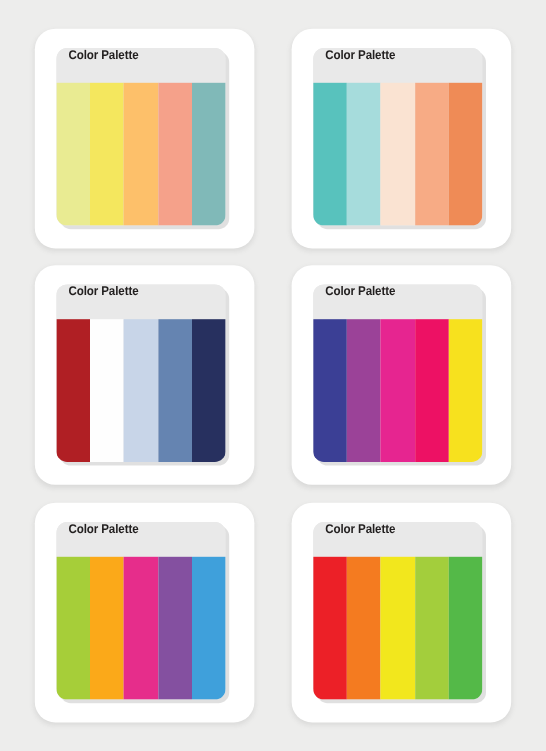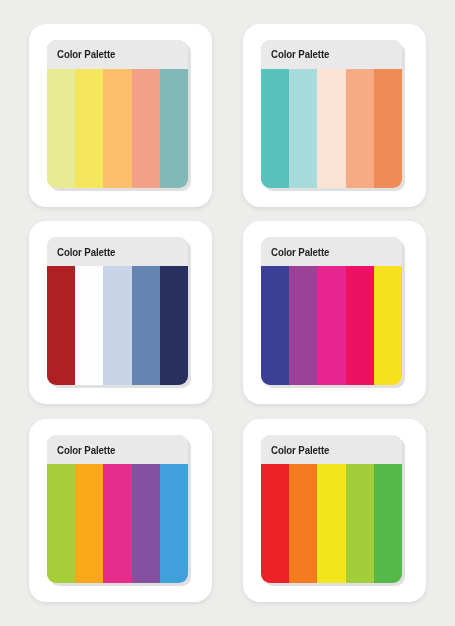--- a/index.html
+++ b/index.html
@@ -53,21 +53,21 @@
     display: flex;
     flex-direction: column;
     box-shadow: 3px 3px 0 0 rgba(0,0,0,0.12);
   }
 
   .palette-header {
     height: 17px;
     min-height: 29px;
     background: #e9e9e9;
     display: flex;
-    align-items: center;
+    align-items: flex-start;
     padding-left: 10px;
     box-sizing: border-box;
   }
 
   .palette-title {
     font-family: "Liberation Sans", sans-serif;
     font-size: 10.5px;
     font-weight: bold;
     color: #221f1f;
     letter-spacing: -0.1px;

